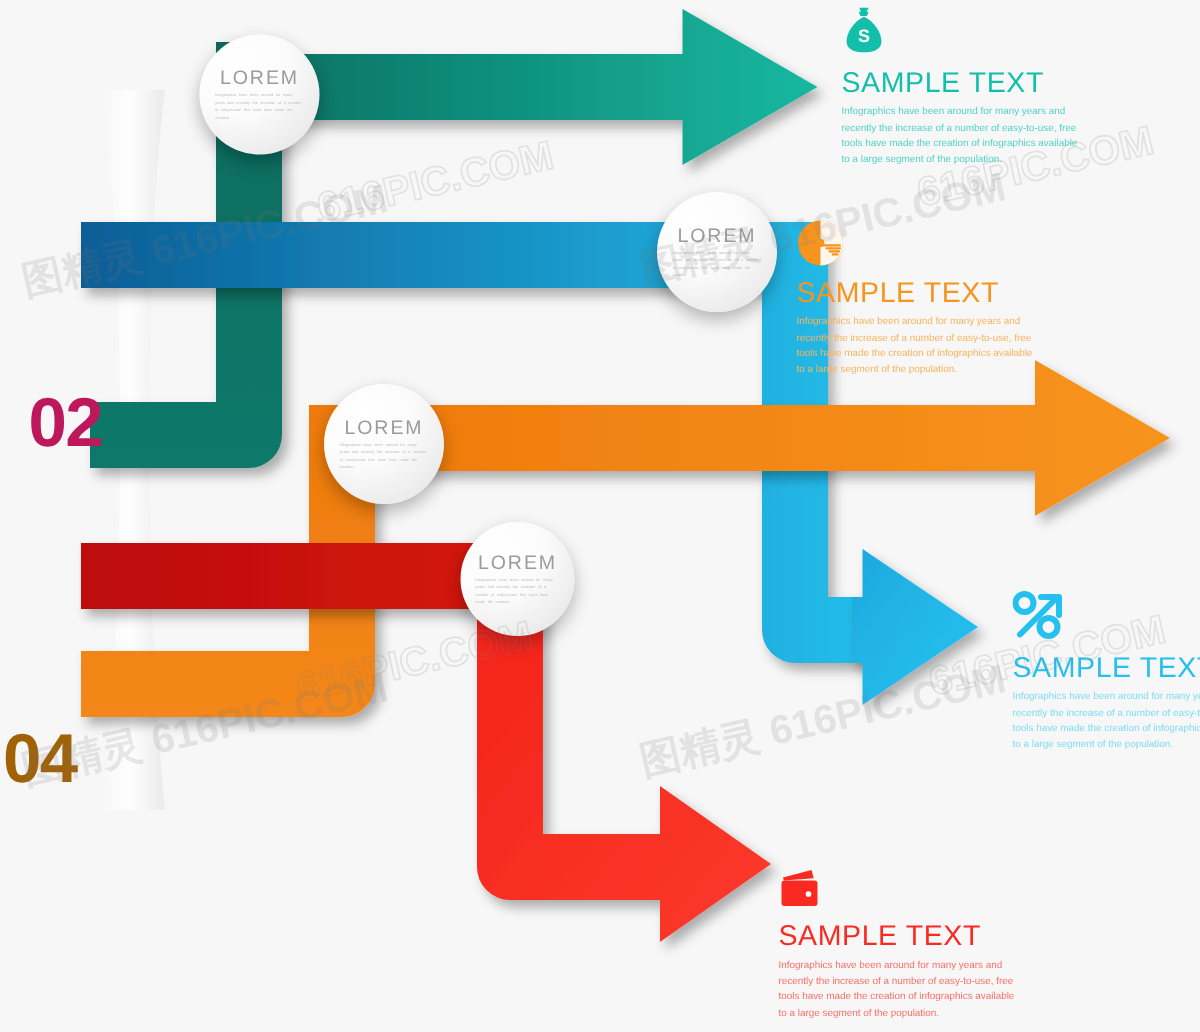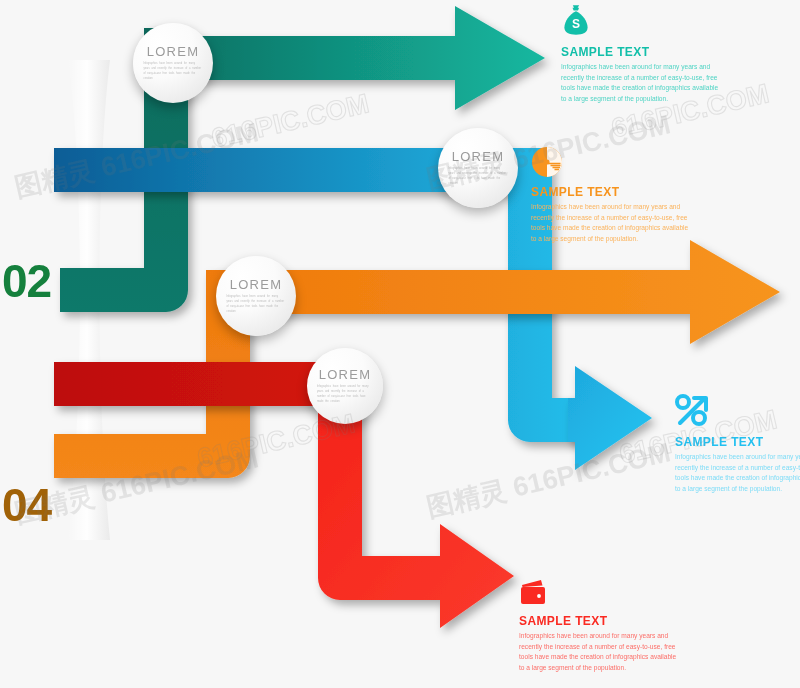--- a/index.html
+++ b/index.html
@@ -30,21 +30,21 @@
     color:#9b9b9b;font-size:13px;letter-spacing:1.3px;font-weight:400;
     margin-bottom:3px;
   }
   .lorem-sub{
     color:#bdbdbd;font-size:2.6px;line-height:1.9;width:74%;
     word-spacing:1px;
   }
 
   
   .txt-block{position:absolute;width:160px;}
-  .blk-title{font-size:12px;letter-spacing:.4px;margin:0 0 3px 0;font-weight:700;}
+  .blk-title{font-size:19px;letter-spacing:.4px;margin:0 0 3px 0;font-weight:400;}
   .blk-body{font-size:6.6px;line-height:1.62;margin:0;}
   .blk-icon{display:block;margin-bottom:7px;}
 
   
   .wm{
     position:absolute;color:rgba(120,120,120,.16);
     font-size:27px;font-weight:700;white-space:nowrap;
     pointer-events:none;user-select:none;
   }
   .wm-o{
@@ -131,21 +131,21 @@
     </g>
 
     <g filter="url(#sh)">
       <path d="M54 362 L340 362 L340 406 L54 406 Z" fill="url(#gDarkRed)"></path>
     </g>
     <g filter="url(#sh)">
       <path d="M318 378 L362 378 L362 556 L440 556 L440 524 L514 576 L440 628 L440 600 L340 600 A22 22 0 0 1 318 578 Z" fill="url(#gRed)"></path>
     </g>
   </svg>
 
-  <div class="step-num" style="left:2px;top:258px;color:#15803d">02</div>
+  <div class="step-num" style="left:19px;top:258px;color:#be185d">02</div>
   <div class="step-num" style="left:2px;top:482px;color:#a16207">04</div>
 
   <div class="lorem-badge" style="left:133px;top:23px;width:80px;height:80px;">
     <div class="lorem-title">LOREM</div>
     <div class="lorem-sub">Infographics have been around for many years and recently the increase of a number of easy-to-use free tools have made the creation</div>
   </div>
 
   <div class="lorem-badge" style="left:438px;top:128px;width:80px;height:80px;">
     <div class="lorem-title">LOREM</div>
     <div class="lorem-sub">Infographics have been around for many years and recently the increase of a number of easy-to-use free tools have made the creation</div>

